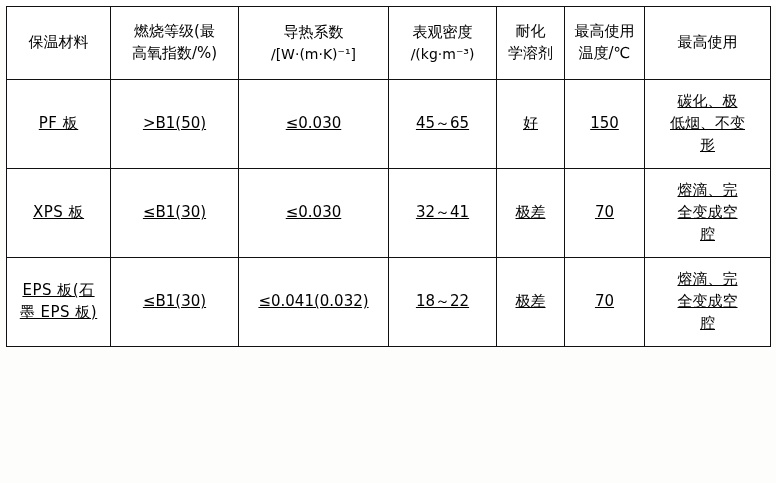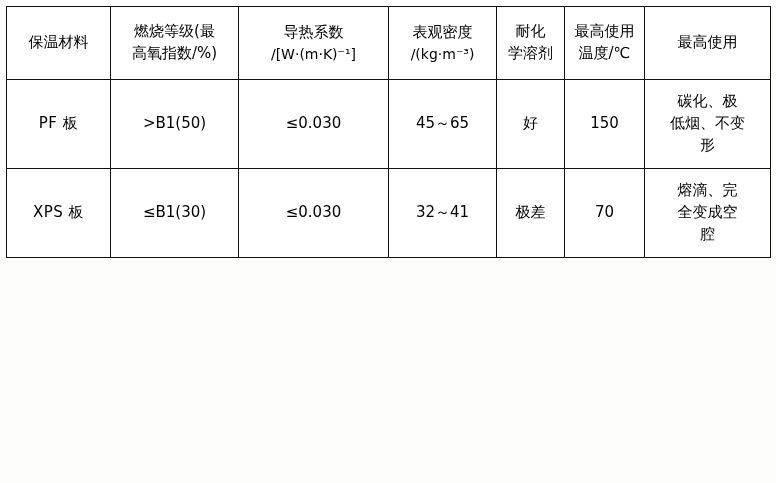--- a/index.html
+++ b/index.html
@@ -35,20 +35,21 @@
     font-size: 15px;
     line-height: 1.45;
     padding: 3px 4px;
     color: #000;
   }
   thead th {
     height: 66px;
   }
   tbody td {
     height: 82px;
+    text-decoration: underline;
   }
   
   col.c0 { width: 104px; }
   col.c1 { width: 128px; }
   col.c2 { width: 150px; }
   col.c3 { width: 108px; }
   col.c4 { width: 68px; }
   col.c5 { width: 80px; }
   col.c6 { width: 126px; }
 
@@ -127,15 +128,31 @@
         <td class="nowrap">≤0.030</td>
         <td class="nowrap">32～41</td>
         <td>极差</td>
         <td>70</td>
         <td class="last-col">
           <span class="cell-line">熔滴、完</span>
           <span class="cell-line">全变成空</span>
           <span class="cell-line">腔</span>
         </td>
       </tr>
+      <tr>
+        <td class="mat">
+          <span class="cell-line">EPS 板(石</span>
+          <span class="cell-line">墨 EPS 板)</span>
+        </td>
+        <td class="nowrap">≤B1(30)</td>
+        <td class="nowrap">≤0.041(0.032)</td>
+        <td class="nowrap">18～22</td>
+        <td>极差</td>
+        <td>70</td>
+        <td class="last-col">
+          <span class="cell-line">熔滴、完</span>
+          <span class="cell-line">全变成空</span>
+          <span class="cell-line">腔</span>
+        </td>
+      </tr>
     </tbody>
   </table>
 </div>
 
 </body></html>

